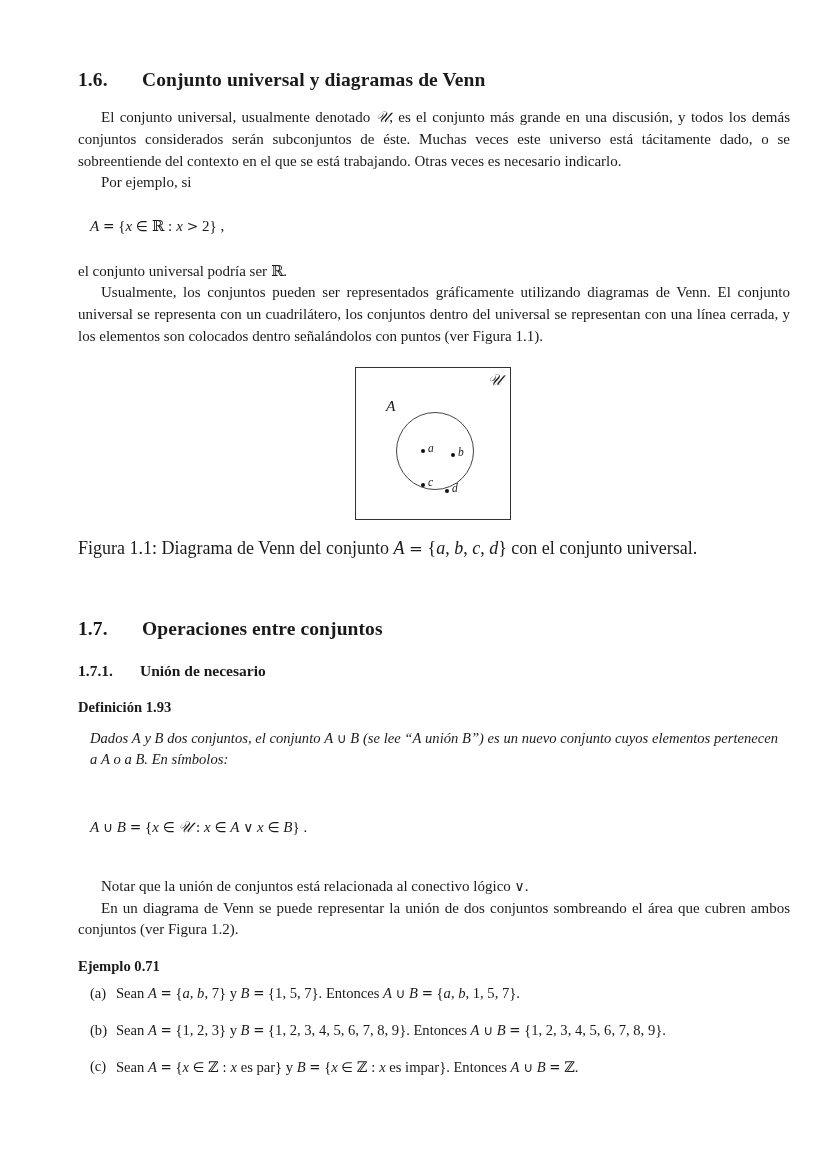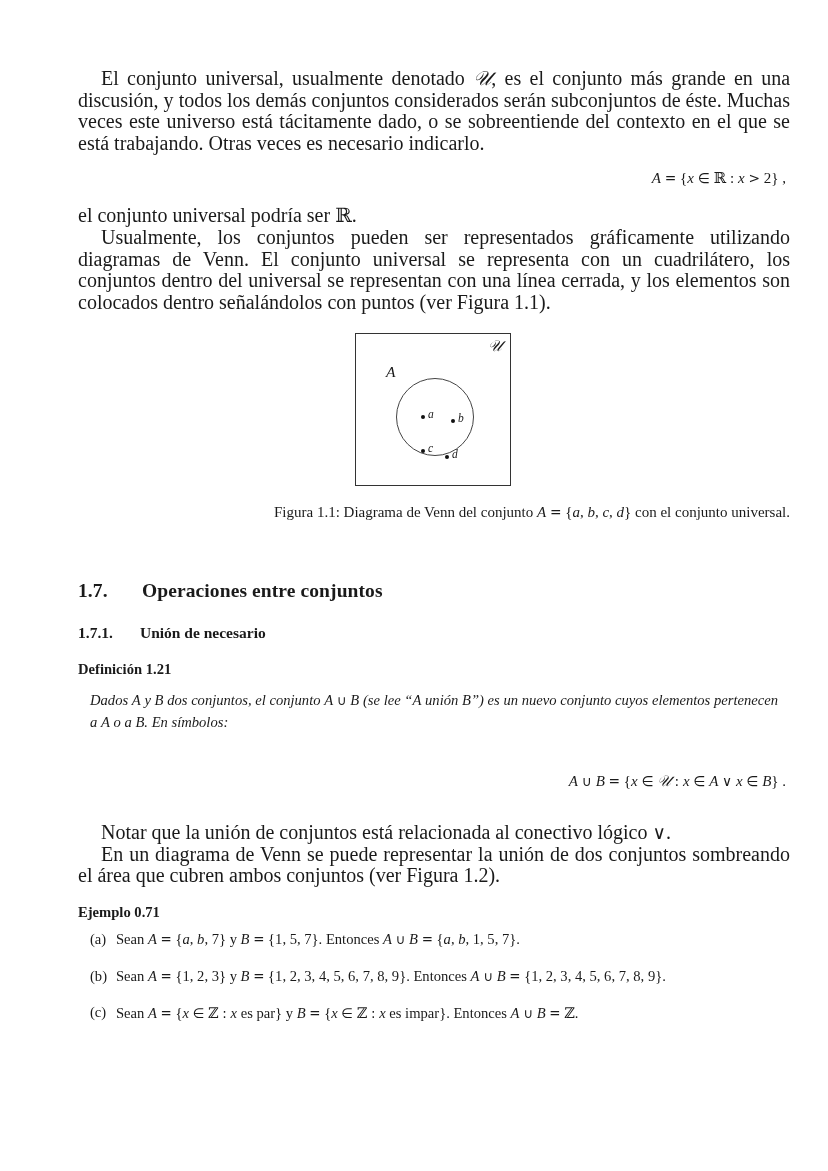--- a/index.html
+++ b/index.html
@@ -48,21 +48,21 @@
 
   h4.defn {
     font-size: 14.6px;
     font-weight: bold;
     margin: 0 0 2px 0;
     line-height: 1.25;
   }
 
   
   p.body {
-    font-size: 20px;
+    font-size: 15px;
     line-height: 21.6px;
     margin: 0;
     text-align: justify;
     text-indent: 23px;
     hyphens: manual;
   }
   p.body.noindent { text-indent: 0; }
   p.italic {
     font-style: italic;
     font-size: 14.6px;
@@ -75,22 +75,22 @@
   
   .mi { font-style: italic; font-family: "Liberation Serif", serif; }
   .mbb { font-family: "DejaVu Serif", serif; font-style: normal; }
   .mcal { font-style: italic; font-family: "DejaVu Serif", serif; }
   .op { font-style: normal; font-family: "DejaVu Sans", sans-serif; font-size: 0.92em; }
   .num-m { font-style: normal; }
 
   
   .eq {
     font-size: 15px;
-    text-align: right;
-    margin: 4px;
+    text-align: left;
+    margin: 12px;
     line-height: 1.4;
   }
 
   
   .figure-wrap {
     position: relative;
     width: 712px;
     height: 0;
   }
   .venn {
@@ -139,22 +139,22 @@
     width: 4px; height: 4px;
     background: #111;
     border-radius: 50%;
   }
   .dot-lbl {
     position: absolute;
     font-size: 11.5px;
     font-style: italic;
   }
   .caption {
-    font-size: 15px;
-    text-align: right;
+    font-size: 18px;
+    text-align: left;
     margin: 0;
     line-height: 1.3;
   }
 
   
   ol.examples {
     list-style: none;
     margin: 0;
     padding: 0;
     font-size: 14.6px;
@@ -189,24 +189,26 @@
   .sp-22 { height: 22px; }
   .sp-26 { height: 26px; }
   .sp-44 { height: 44px; }
 </style>
 </head>
 <body>
 
 <div class="page">
   <div class="content">
 
+    <h2 class="section"><span class="num">1.6.</span><span>Conjunto universal y diagramas de Venn</span></h2>
 
     <p class="body">El conjunto universal, usualmente denotado <span class="mcal">𝒰</span>, es el conjunto más grande en una discusión, y todos los demás conjuntos considerados serán subconjuntos de éste. Muchas veces este universo está tácitamente dado, o se sobreentiende del contexto en el que se está trabajando. Otras veces es necesario indicarlo.</p>
 
 
+    <p class="body">Por ejemplo, si</p>
 
     <div class="sp-10"></div>
     <p class="eq"><span class="mi">A</span> <span class="op">=</span> {<span class="mi">x</span> <span class="op">∈</span> <span class="mbb">ℝ</span> <span class="op">:</span> <span class="mi">x</span> <span class="op">&gt;</span> <span class="num-m">2</span>} ,</p>
     <div class="sp-12"></div>
 
     <p class="body noindent">el conjunto universal podría ser <span class="mbb">ℝ</span>.</p>
 
     <p class="body">Usualmente, los conjuntos pueden ser representados gráficamente utilizando diagramas de Venn. El conjunto universal se representa con un cuadrilátero, los conjuntos dentro del universal se representan con una línea cerrada, y los elementos son colocados dentro señalándolos con puntos (ver Figura 1.1).</p>
 
     <div class="sp-20"></div>
@@ -240,21 +242,21 @@
     <div class="sp-12"></div>
 
     <h2 class="section"><span class="num">1.7.</span><span>Operaciones entre conjuntos</span></h2>
 
     <div class="sp-6"></div>
 
     <h3 class="subsection"><span class="num">1.7.1.</span><span>Unión de necesario</span></h3>
 
     <div class="sp-6"></div>
 
-    <h4 class="defn">Definición 1.21</h4>
+    <h4 class="defn">Definición 1.93</h4>
 
     <p class="italic">Dados <span class="mi">A</span> y <span class="mi">B</span> dos conjuntos, el conjunto <span class="mi">A</span> <span class="op">∪</span> <span class="mi">B</span> (se lee “<span class="mi">A</span> unión <span class="mi">B</span>”) es un nuevo conjunto cuyos elementos pertenecen a <span class="mi">A</span> o a <span class="mi">B</span>. En símbolos:</p>
 
     <div class="sp-22"></div>
     <p class="eq"><span class="mi">A</span> <span class="op">∪</span> <span class="mi">B</span> <span class="op">=</span> {<span class="mi">x</span> <span class="op">∈</span> <span class="mcal">𝒰</span> <span class="op">:</span> <span class="mi">x</span> <span class="op">∈</span> <span class="mi">A</span> <span class="op">∨</span> <span class="mi">x</span> <span class="op">∈</span> <span class="mi">B</span>} .</p>
     <div class="sp-26"></div>
 
     <p class="body">Notar que la unión de conjuntos está relacionada al conectivo lógico <span class="op">∨</span>.</p>
 
     <p class="body">En un diagrama de Venn se puede representar la unión de dos conjuntos sombreando el área que cubren ambos conjuntos (ver Figura 1.2).</p>

